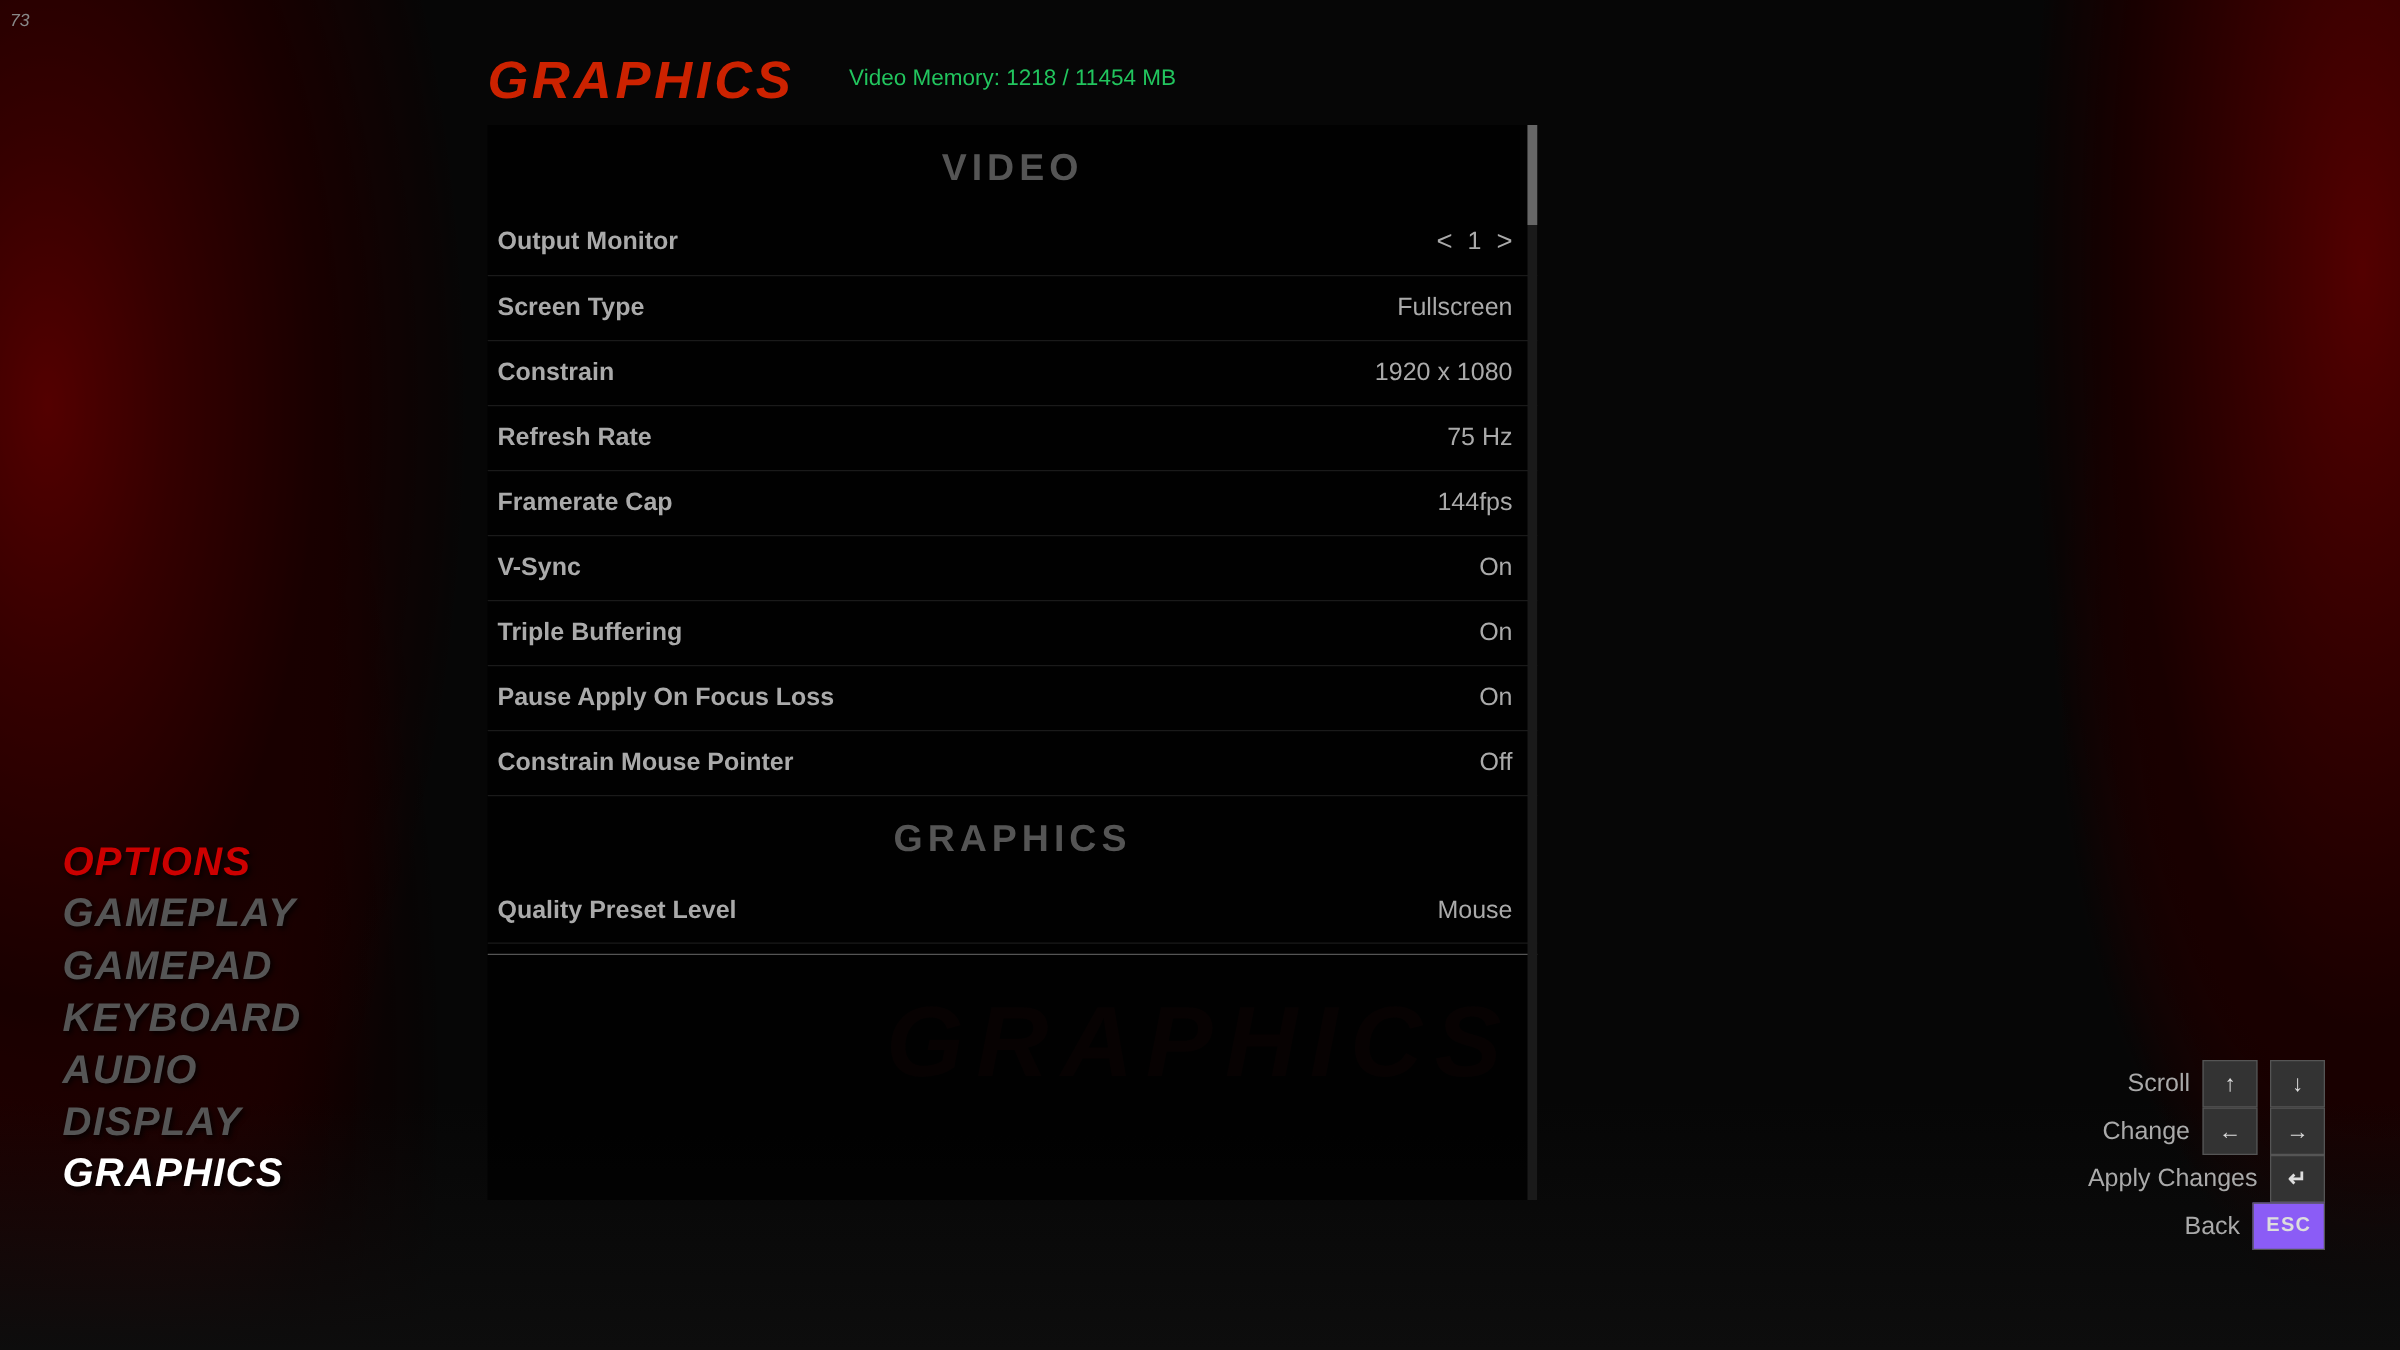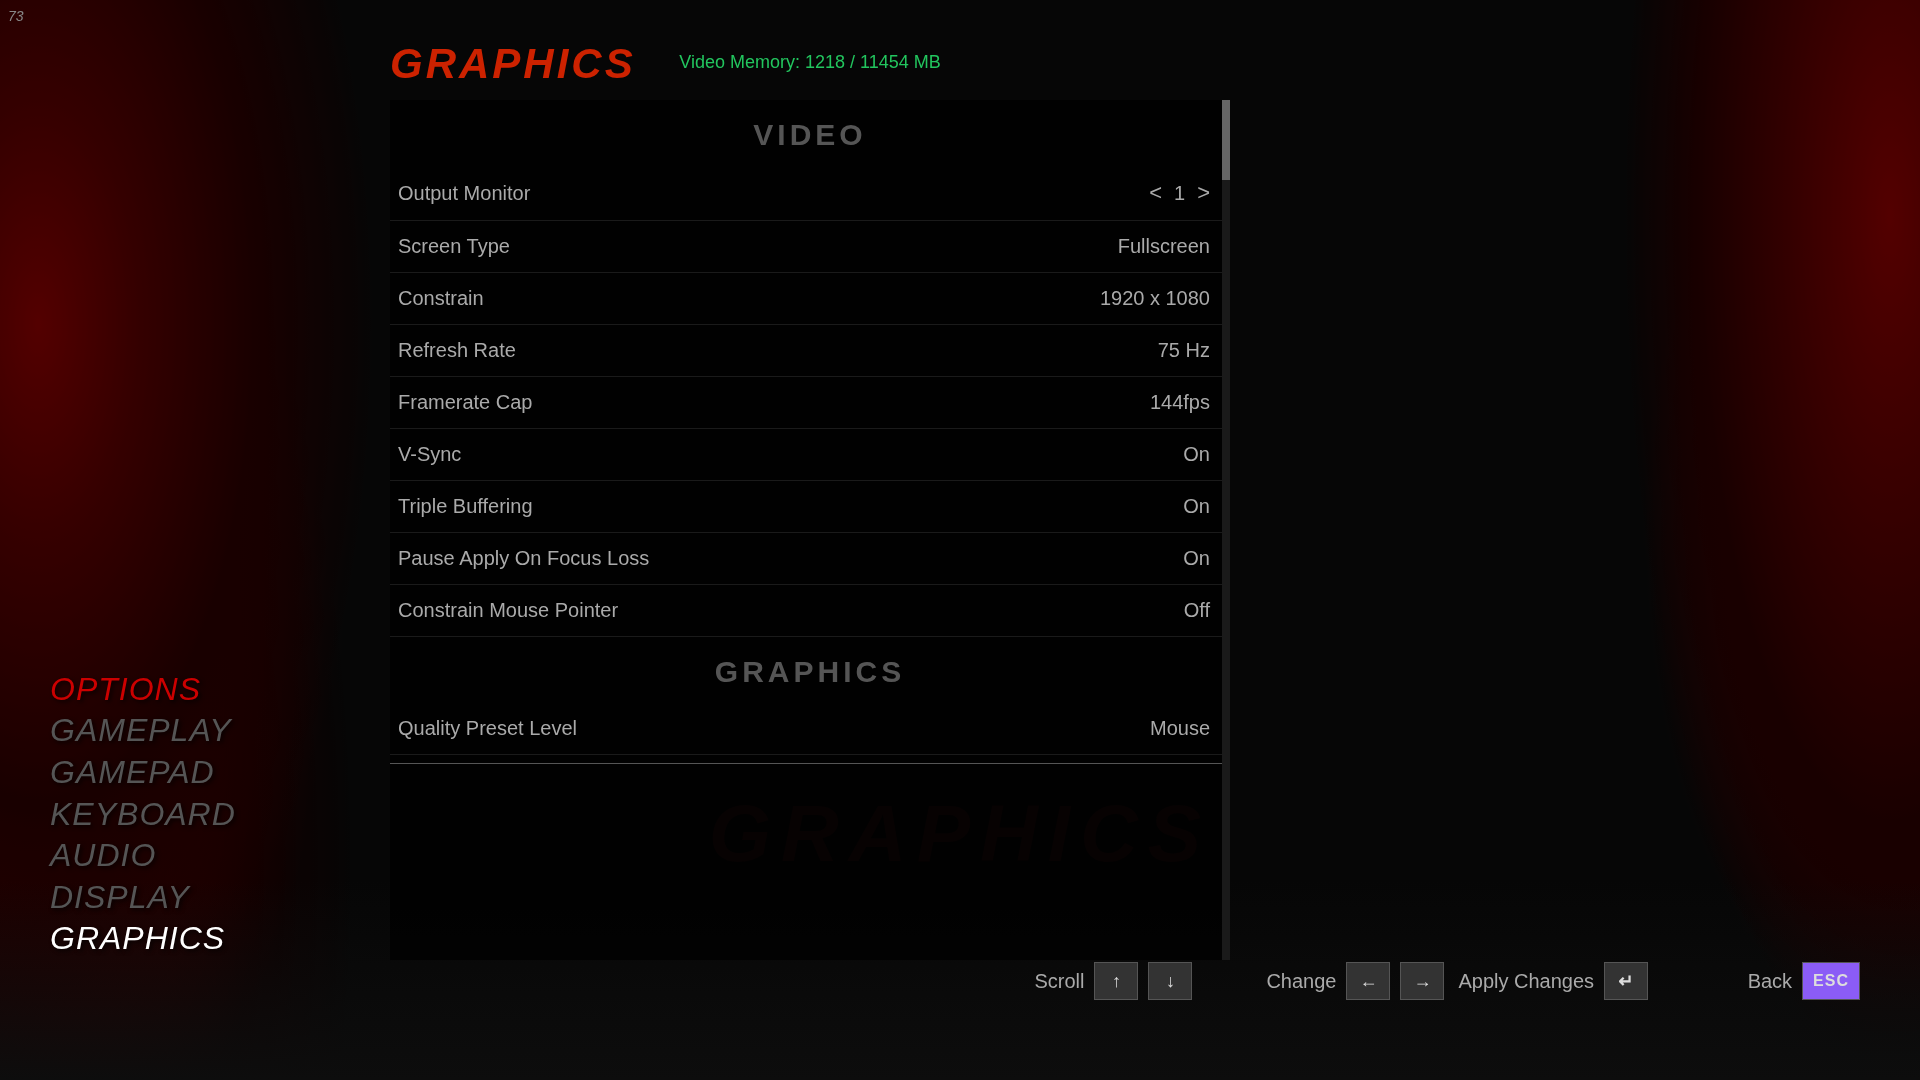--- a/index.html
+++ b/index.html
@@ -67,21 +67,21 @@
       display: flex;
       flex-direction: column;
       justify-content: flex-end;
       padding-bottom: 120px;
       padding-left: 50px;
       z-index: 10;
     }
 
     .sidebar-item {
       font-size: 32px;
-      font-weight: 400;
+      font-weight: 700;
       font-style: italic;
       text-transform: uppercase;
       color: #555;
       line-height: 1.3;
       cursor: pointer;
       text-shadow: 2px 2px 4px rgba(0,0,0,0.8);
       letter-spacing: 1px;
     }
 
     .sidebar-item.active {
@@ -177,21 +177,21 @@
       display: flex;
       justify-content: space-between;
       align-items: center;
       padding: 14px 20px 14px 8px;
       border-bottom: 1px solid #1a1a1a;
     }
 
     .settings-label {
       color: #aaa;
       font-size: 20px;
-      font-weight: 400;
+      font-weight: 700;
     }
 
     .settings-value {
       color: #aaa;
       font-size: 20px;
       font-weight: 400;
       text-align: right;
     }
 
     
@@ -209,22 +209,21 @@
       cursor: pointer;
     }
 
     
     .bottom-controls {
       position: absolute;
       bottom: 80px;
       right: 60px;
       z-index: 10;
       display: flex;
-      flex-direction: row;
-      gap: 14px;
+      flex-direction: column;
       align-items: flex-end;
     }
 
     .control-row {
       display: flex;
       align-items: center;
       gap: 10px;
     }
 
     .control-label {

